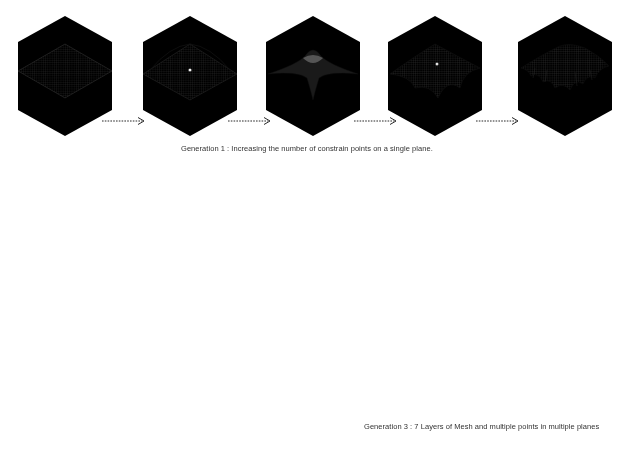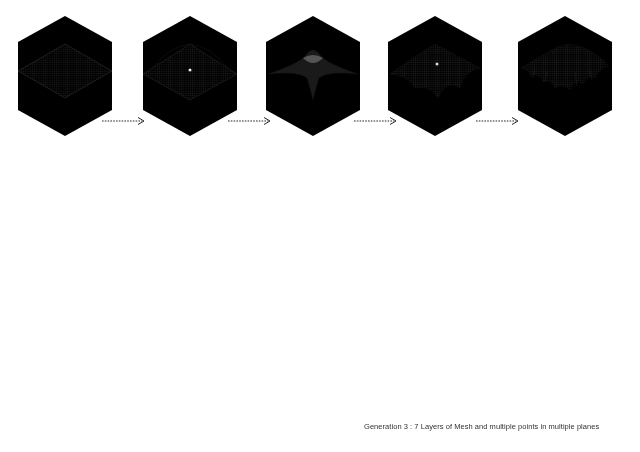--- a/index.html
+++ b/index.html
@@ -170,14 +170,15 @@
     </polyline></line></g>
     <g transform="translate(457,300)">
       <g class="cube"><use href="#cube"></use></g>
       <path d="M-44,58 Q-30,38 -12,42 Q-2,28 6,34 Q30,40 46,52 Q34,60 30,74 Q20,70 12,86 Q0,74 -14,88 Q-20,72 -34,76 Q-36,64 -44,58 Z" fill="url(#gridfill2)" stroke="#111" stroke-width="0.6">
       <path d="M-20,40 Q-8,60 -14,70 Q-28,64 -20,40 Z" fill="url(#gridfill)" stroke="#111" stroke-width="0.6">
       <path d="M2,46 Q20,50 30,62" stroke="#111" stroke-width="0.7" fill="none">
     </path></path></path></g>
   </g>
 
 
+<div class="caption" style="left:181px;top:144px;">Generation 1 : Increasing the number of constrain points on a single plane.</div>
 <div class="caption" style="left:364px;top:422px;">Generation 3 : 7 Layers of Mesh and multiple points in multiple planes</div>
 </div>
 
 </body></html>

